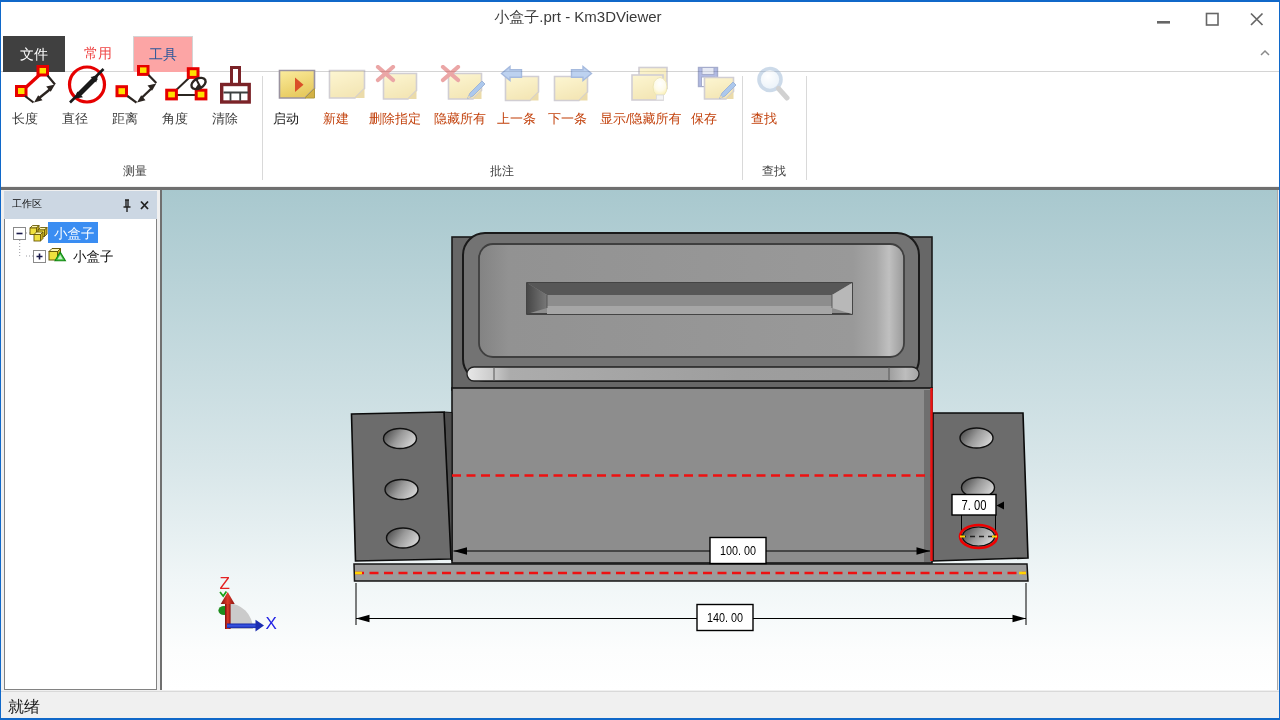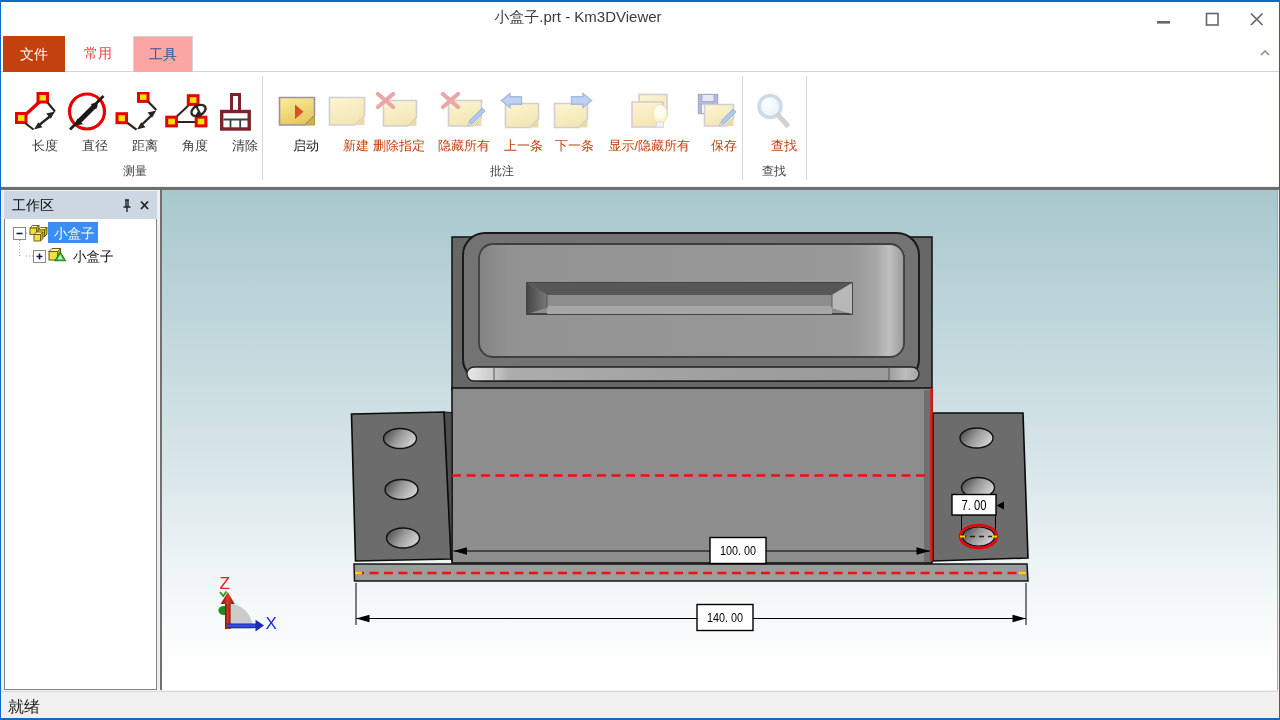--- a/index.html
+++ b/index.html
@@ -1,39 +1,39 @@
 <!DOCTYPE html>
 <html><head>
 <meta charset="utf-8">
 <style>
 *{margin:0;padding:0;box-sizing:border-box}
 html,body{width:1280px;height:720px;overflow:hidden;font-family:"Liberation Sans",sans-serif;background:#fff;position:relative}
 .abs{position:absolute}
-.btn{position:absolute;top:92px;text-align:right}
+.btn{position:absolute;top:65px;text-align:left}
 .btn .ic{display:block;margin:0 auto 2px auto}
 .btn .lb{display:block;font-size:13px;color:#3b3b3b;white-space:nowrap;line-height:14px;margin-top:8px}
 .btn.dis .lb{color:#c2410c}
 .btn.dis .ic{opacity:0.45}
 .gsep{position:absolute;top:76px;height:104px;width:1px;background:#d9d9d9}
 .glabel{position:absolute;top:163px;font-size:12px;color:#404040;text-align:center}
 </style>
 </head>
 <body>
 
 <div class="abs" style="left:0;top:0;width:1280px;height:36px;background:#ffffff"></div>
 <div class="abs" style="left:0;top:8px;width:1156px;text-align:center;font-size:15px;color:#3a3a3a">小盒子.prt - Km3DViewer</div>
 
 <svg class="abs" style="left:1150px;top:6px" width="124" height="26" viewBox="0 0 124 26">
   <rect x="7" y="15" width="13" height="2.6" fill="#666"></rect>
   <rect x="56.5" y="7.5" width="11.5" height="11.5" fill="none" stroke="#666" stroke-width="1.6"></rect>
   <path d="M101,7.5 L112.5,19 M112.5,7.5 L101,19" stroke="#666" stroke-width="1.7" fill="none"></path>
 </svg>
 
 <div class="abs" style="left:0;top:71px;width:1280px;height:1px;background:#d4d4d4"></div>
-<div class="abs" style="left:3px;top:36px;width:62px;height:36px;background:#c2410c;color:#fff;font-size:14px;text-align:center;line-height:36px">文件</div>
+<div class="abs" style="left:3px;top:36px;width:62px;height:36px;background:#404040;color:#fff;font-size:14px;text-align:center;line-height:36px">文件</div>
 <div class="abs" style="left:65px;top:36px;width:66px;height:35px;color:#ef4444;font-size:14px;text-align:center;line-height:35px">常用</div>
 <div class="abs" style="left:133px;top:36px;width:60px;height:36px;background:#fca5a5;border:1px solid #d4d4d4;border-bottom:none;color:#2b579a;font-size:14px;text-align:center;line-height:34px">工具</div>
 
 <svg class="abs" style="left:1258px;top:46px" width="14" height="14" viewBox="0 0 14 14">
     <path d="M3,9 L7,5 L11,9" stroke="#8a8a8a" stroke-width="1.5" fill="none"></path>
   </svg>
 
 <div class="abs" style="left:0;top:72px;width:1280px;height:114px;background:#ffffff"></div>
 <div id="ribbon-icons">
 
@@ -208,21 +208,21 @@
 <div class="gsep" style="left:742px"></div>
 <div class="gsep" style="left:806px"></div>
 <div class="glabel" style="left:85px;width:100px">测量</div>
 <div class="glabel" style="left:452px;width:100px">批注</div>
 <div class="glabel" style="left:724px;width:100px">查找</div>
 
 <div class="abs" style="left:0;top:186px;width:1280px;height:506px;background:#f0f0f0"></div>
 <div class="abs" style="left:0;top:186.5px;width:1280px;height:3px;background:#6f6f6f"></div>
 
 <div class="abs" style="left:4px;top:191px;width:153px;height:28px;background:#ccd7e3"></div>
-<div class="abs" style="left:12px;top:197px;font-size:14px;color:#0a0a0a">工作区</div>
+<div class="abs" style="left:12px;top:197px;font-size:10px;color:#0a0a0a">工作区</div>
 <svg class="abs" style="left:118px;top:198px" width="36" height="16" viewBox="0 0 36 16">
 
   <path d="M7,2 L11,2 M8,2 L8,9 M10,2 L10,9 M5.5,9 L12.5,9 M9,9 L9,14" stroke="#222" stroke-width="1.4" fill="none"></path>
 
   <path d="M23,3.5 L30,11 M30,3.5 L23,11" stroke="#222" stroke-width="1.8" fill="none"></path>
 </svg>
 <div class="abs" style="left:4px;top:219px;width:153px;height:471px;background:#ffffff;border:1px solid #828282;border-top:none"></div>
 
 <div id="tree">
 <svg class="abs" style="left:4px;top:219px" width="150" height="60" viewBox="0 0 150 60">

